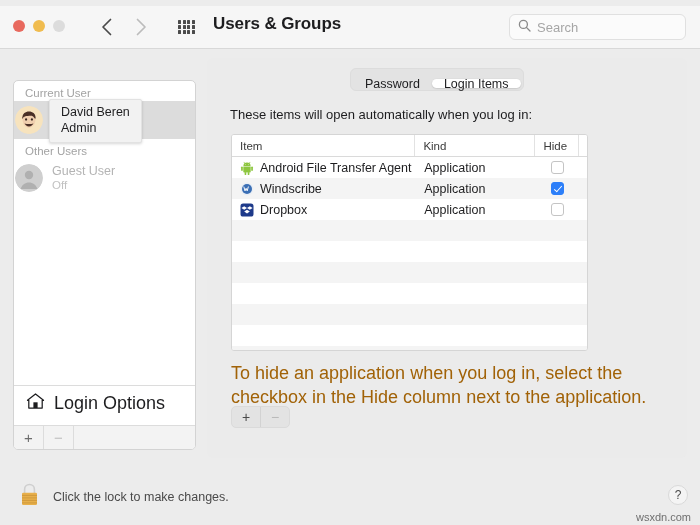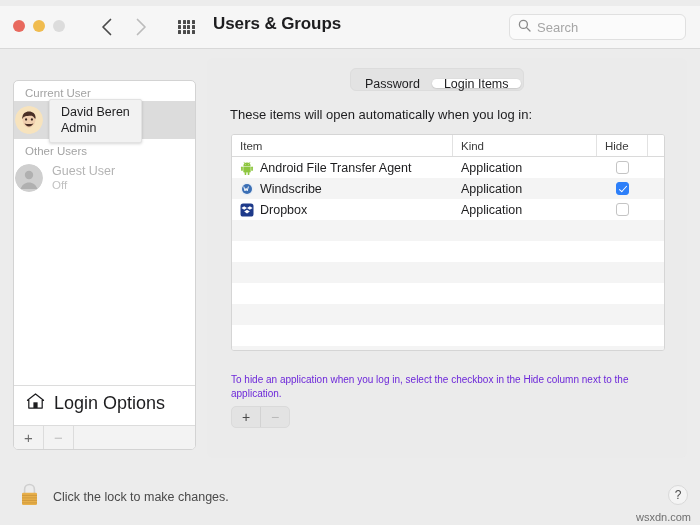--- a/index.html
+++ b/index.html
@@ -244,21 +244,21 @@
   .panel-intro {
     position: absolute;
     left: 23px; top: 49px;
     font-size: 13px;
     color: #1d1d1f;
   }
 
   .table {
     position: absolute;
     left: 24px; top: 76px;
-    width: 434px; height: 217px;
+    width: 357px; height: 217px;
     background: #ffffff;
     border: 1px solid #d5d5d5;
     border-radius: 3px;
     box-sizing: border-box;
     overflow: hidden;
   }
   .thead {
     display: flex;
     height: 22px;
     background: #ffffff;
@@ -327,24 +327,23 @@
     width: 3px; height: 7px;
     border: solid #ffffff;
     border-width: 0 1.8px 1.8px 0;
     transform: rotate(42deg);
   }
 
   .hint {
     position: absolute;
     left: 24px; top: 303px;
     width: 420px;
-    font-size: 10px;
-    color: #6d28d9;
+    font-size: 18px;
+    color: #a16207;
     line-height: 1.35;
-    margin-top: 12px;
   }
 
   .addremove {
     position: absolute;
     left: 24px; top: 348px;
     height: 22px;
     display: flex;
     background: #e3e3e3;
     border-radius: 5px;
     border: 1px solid #dadada;

